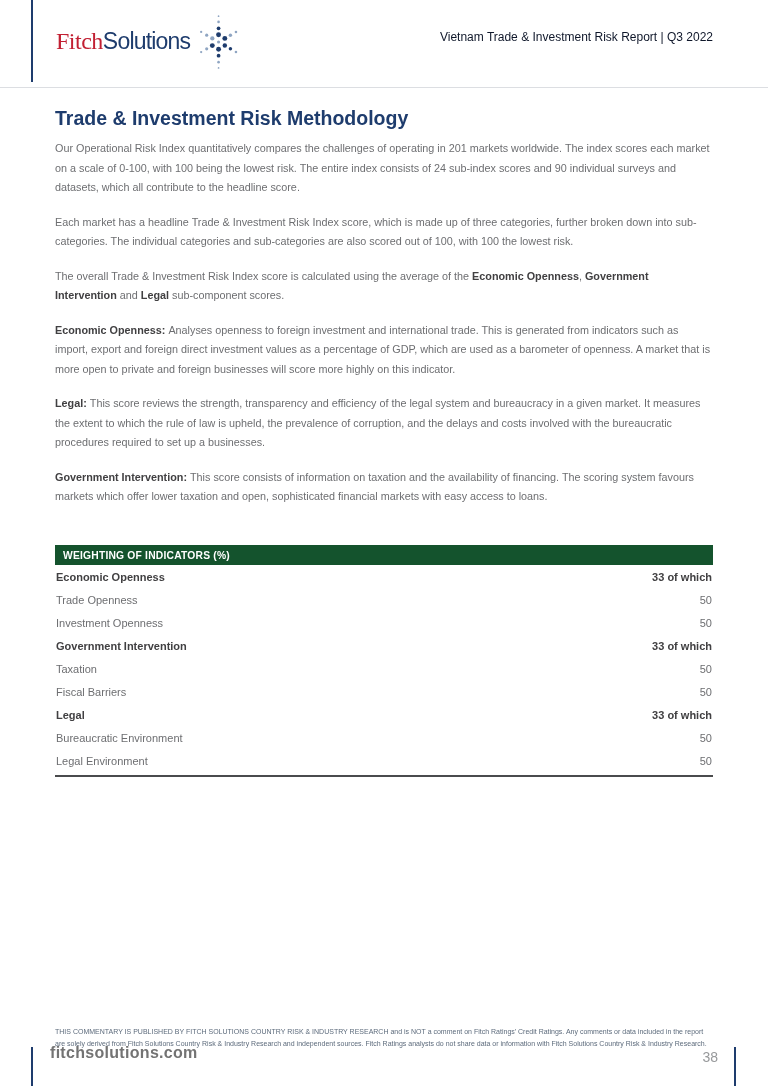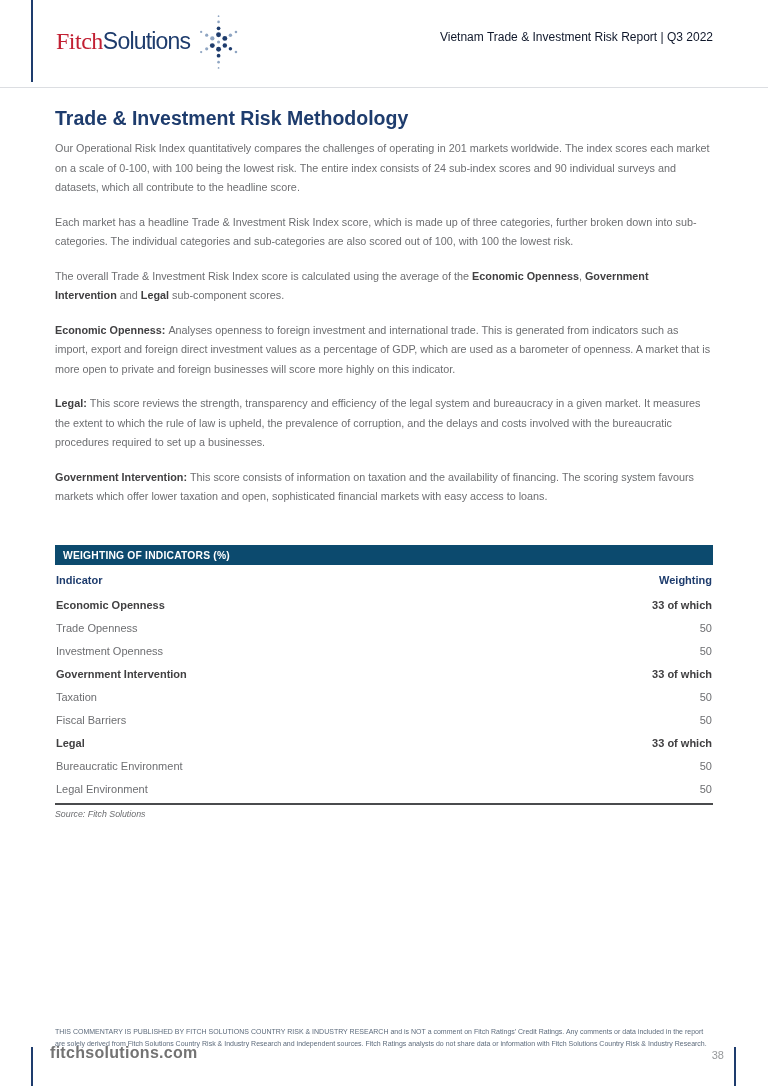--- a/index.html
+++ b/index.html
@@ -22,31 +22,31 @@
   .report-title { position:absolute; right:55px; top:30px; font-size:12px; font-weight:normal; color:#0f172a; }
 
   
   .content { position:absolute; left:55px; top:105px; width:658px; }
   .page-title { font-size:19.5px; line-height:26px; font-weight:bold; color:#1e3c6d; margin-bottom:8px; }
   .para { font-size:10.8px; line-height:19.5px; color:#6d6e71; margin-bottom:15px; }
   .para strong { color:#414042; font-weight:bold; }
 
   
   .wtable { position:absolute; left:55px; top:545px; width:658px; }
-  .table-bar { background:#0c4a6e; color:#ffffff; font-weight:bold; font-size:10.3px; letter-spacing:0.2px; padding:5px 8px 4px 8px; }
+  .table-bar { background:#14532d; color:#ffffff; font-weight:bold; font-size:10.3px; letter-spacing:0.2px; padding:5px 8px 4px 8px; }
   .thead { display:flex; justify-content:space-between; padding:9px 1px 7px 1px; font-size:11px; font-weight:bold; color:#1e3c6d; }
   .trow { display:flex; justify-content:space-between; align-items:center; padding:5.5px 1px; font-size:11px; color:#6d6e71; }
   .trow.bold { color:#414042; font-weight:bold; }
   .source-rule { border-top:2px solid #4a4b4d; margin-top:3px; }
   .table-source { font-size:8.8px; font-style:italic; color:#6d6e71; padding-top:4px; }
 
   
   .disclaimer { position:absolute; left:55px; top:1026px; width:660px; font-size:7px; line-height:1.65; color:#5d6b7c; }
   .brand { position:absolute; left:50px; top:1044px; font-size:16px; font-weight:bold; color:#737373; letter-spacing:0.3px; }
-  .page-num { position:absolute; right:44px; top:1049px; font-size:11px; color:#97999b; }
+  .page-num { position:absolute; right:50px; top:1049px; font-size:14px; color:#97999b; }
   .rule-bottom-left  { position:absolute; left:31px;  top:1047px; width:2px; height:39px; background:#1e3c6d; }
   .rule-bottom-right { position:absolute; left:734px; top:1047px; width:2px; height:39px; background:#1e3c6d; }
 </style>
 </head>
 <body>
 
 <div class="rule-top-left"></div>
 <div class="header-divider"></div>
 
 <div class="logo">
@@ -89,24 +89,20 @@
       <p class="para"><span>Each market has a headline Trade &amp; Investment Risk Index score, which is made up of three categories, further broken down into sub-categories. The individual categories and sub-categories are also scored out of 100, with 100 the lowest risk.</span></p>
       <p class="para"><span>The overall Trade &amp; Investment Risk Index score is calculated using the average of the </span><strong>Economic Openness</strong><span>, </span><strong>Government Intervention</strong><span> and </span><strong>Legal</strong><span> sub-component scores.</span></p>
       <p class="para"><strong>Economic Openness: </strong><span>Analyses openness to foreign investment and international trade. This is generated from indicators such as import, export and foreign direct investment values as a percentage of GDP, which are used as a barometer of openness. A market that is more open to private and foreign businesses will score more highly on this indicator.</span></p>
       <p class="para"><strong>Legal: </strong><span>This score reviews the strength, transparency and efficiency of the legal system and bureaucracy in a given market. It measures the extent to which the rule of law is upheld, the prevalence of corruption, and the delays and costs involved with the bureaucratic procedures required to set up a businesses.</span></p>
       <p class="para"><strong>Government Intervention: </strong><span>This score consists of information on taxation and the availability of financing. The scoring system favours markets which offer lower taxation and open, sophisticated financial markets with easy access to loans.</span></p>
     </div>
 </div>
 
 <div class="wtable">
   <div class="table-bar">WEIGHTING OF INDICATORS (%)</div>
-  <div class="thead">
-    <span>Indicator</span>
-    <span>Weighting</span>
-  </div>
   <div>
       <div class="trow bold">
         <span>Economic Openness</span>
         <span>33 of which</span>
       </div>
       <div class="trow">
         <span>Trade Openness</span>
         <span>50</span>
       </div>
       <div class="trow">
@@ -132,20 +128,19 @@
       <div class="trow">
         <span>Bureaucratic Environment</span>
         <span>50</span>
       </div>
       <div class="trow">
         <span>Legal Environment</span>
         <span>50</span>
       </div>
     </div>
   <div class="source-rule"></div>
-  <div class="table-source">Source: Fitch Solutions</div>
 </div>
 
 <div class="disclaimer">THIS COMMENTARY IS PUBLISHED BY FITCH SOLUTIONS COUNTRY RISK &amp; INDUSTRY RESEARCH and is NOT a comment on Fitch Ratings’ Credit Ratings. Any comments or data included in the report are solely derived from Fitch Solutions Country Risk &amp; Industry Research and independent sources. Fitch Ratings analysts do not share data or information with Fitch Solutions Country Risk &amp; Industry Research.</div>
 <div class="brand">fitchsolutions.com</div>
 <div class="page-num">38</div>
 <div class="rule-bottom-left"></div>
 <div class="rule-bottom-right"></div>
 
 </body></html>

